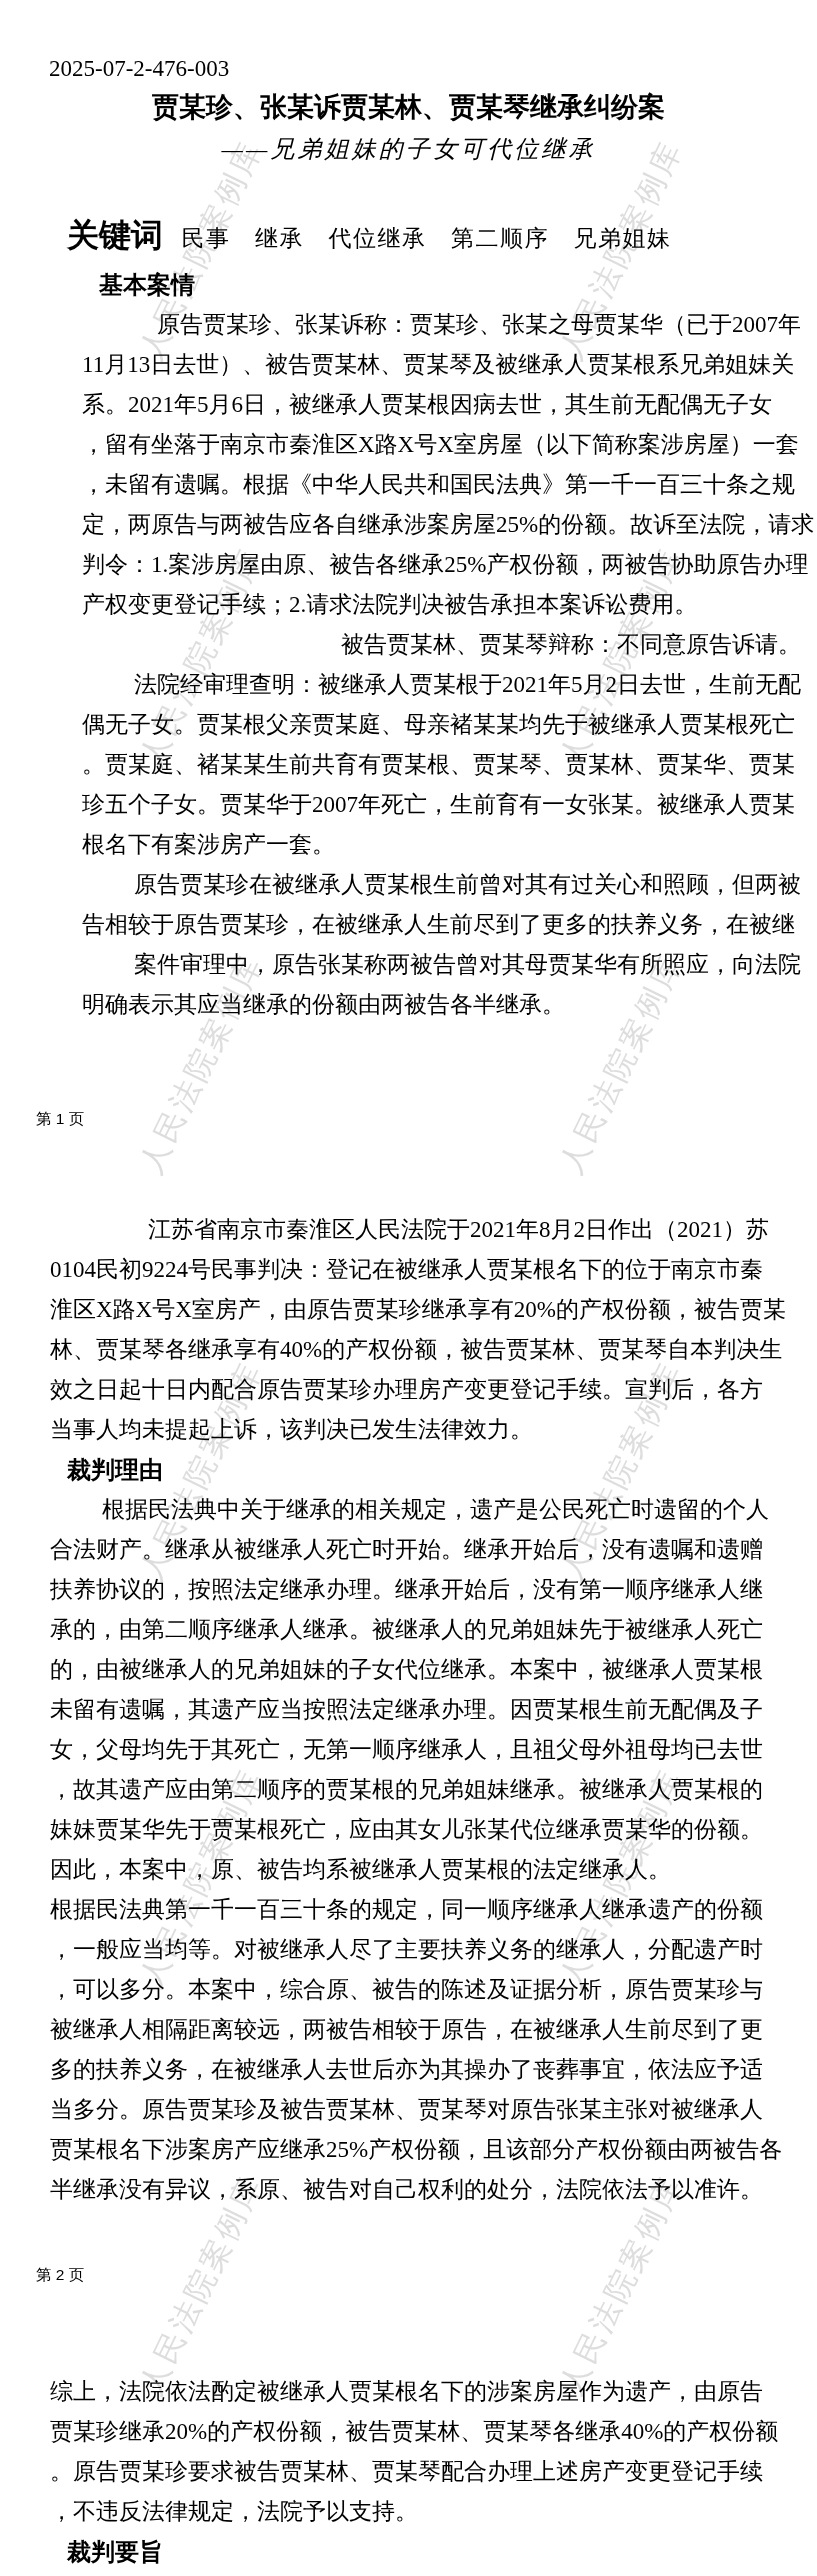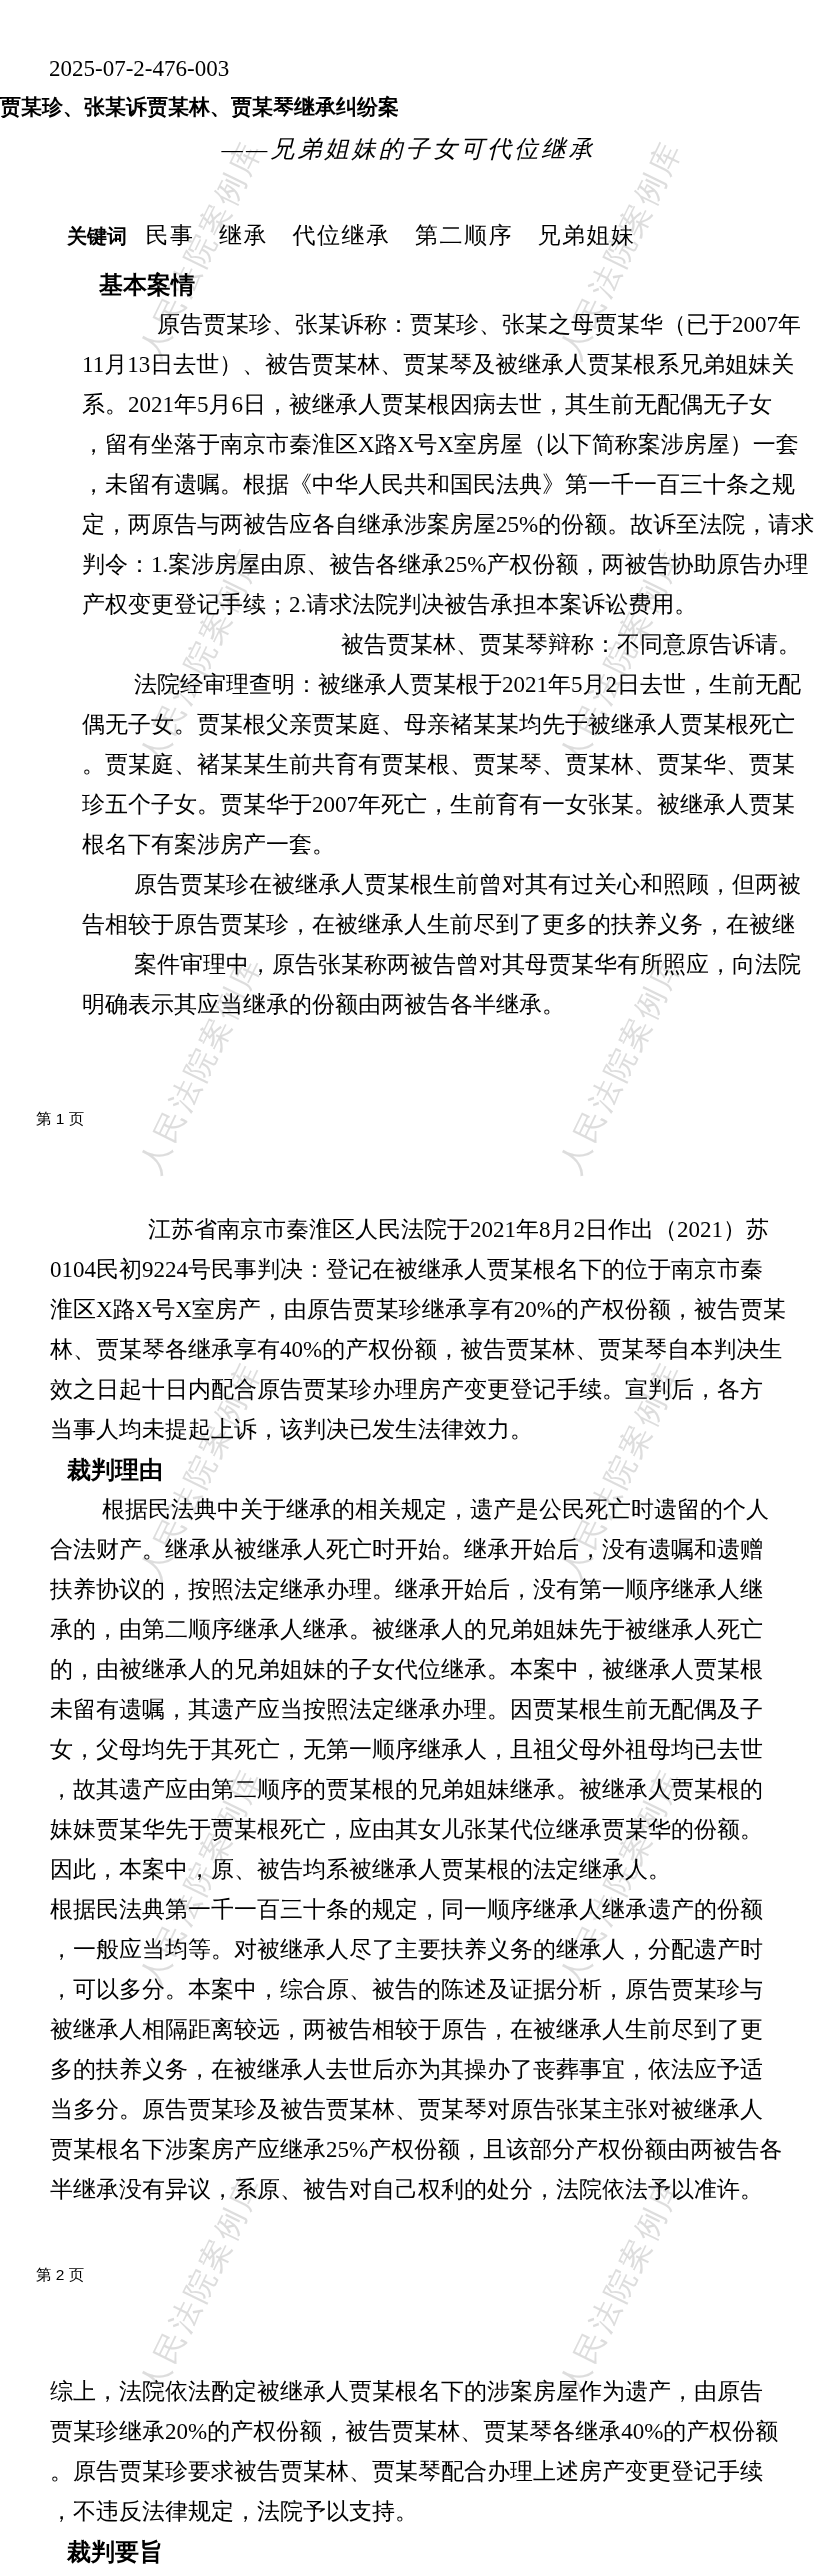--- a/index.html
+++ b/index.html
@@ -52,21 +52,22 @@
     top: 57px;
     font-size: 23px;
     line-height: 23px;
     font-family: Liberation Serif, serif;
   }
   .case-title {
     position: absolute;
     left: 0;
     top: 91px;
     width: 100%;
-    font-size: 21px;
+    text-align: center;
+    font-size: 27px;
     line-height: 32px;
     font-weight: bold;
     font-family: "Liberation Sans", sans-serif;
   }
   .case-subtitle {
     position: absolute;
     left: 0;
     top: 135px;
     width: 100%;
     text-align: center;
@@ -78,21 +79,21 @@
   }
   .keywords-row {
     position: absolute;
     left: 67px;
     top: 219px;
     font-size: 23px;
     line-height: 33px;
     white-space: nowrap;
   }
   .keywords-label {
-    font-size: 20px;
+    font-size: 32px;
     font-weight: bold;
     font-family: "Liberation Sans", sans-serif;
     margin-right: 18.5px;
     font-style: normal;
   }
   .keywords-value {
     letter-spacing: 1.5px;
   }
   .content {
     position: absolute;

